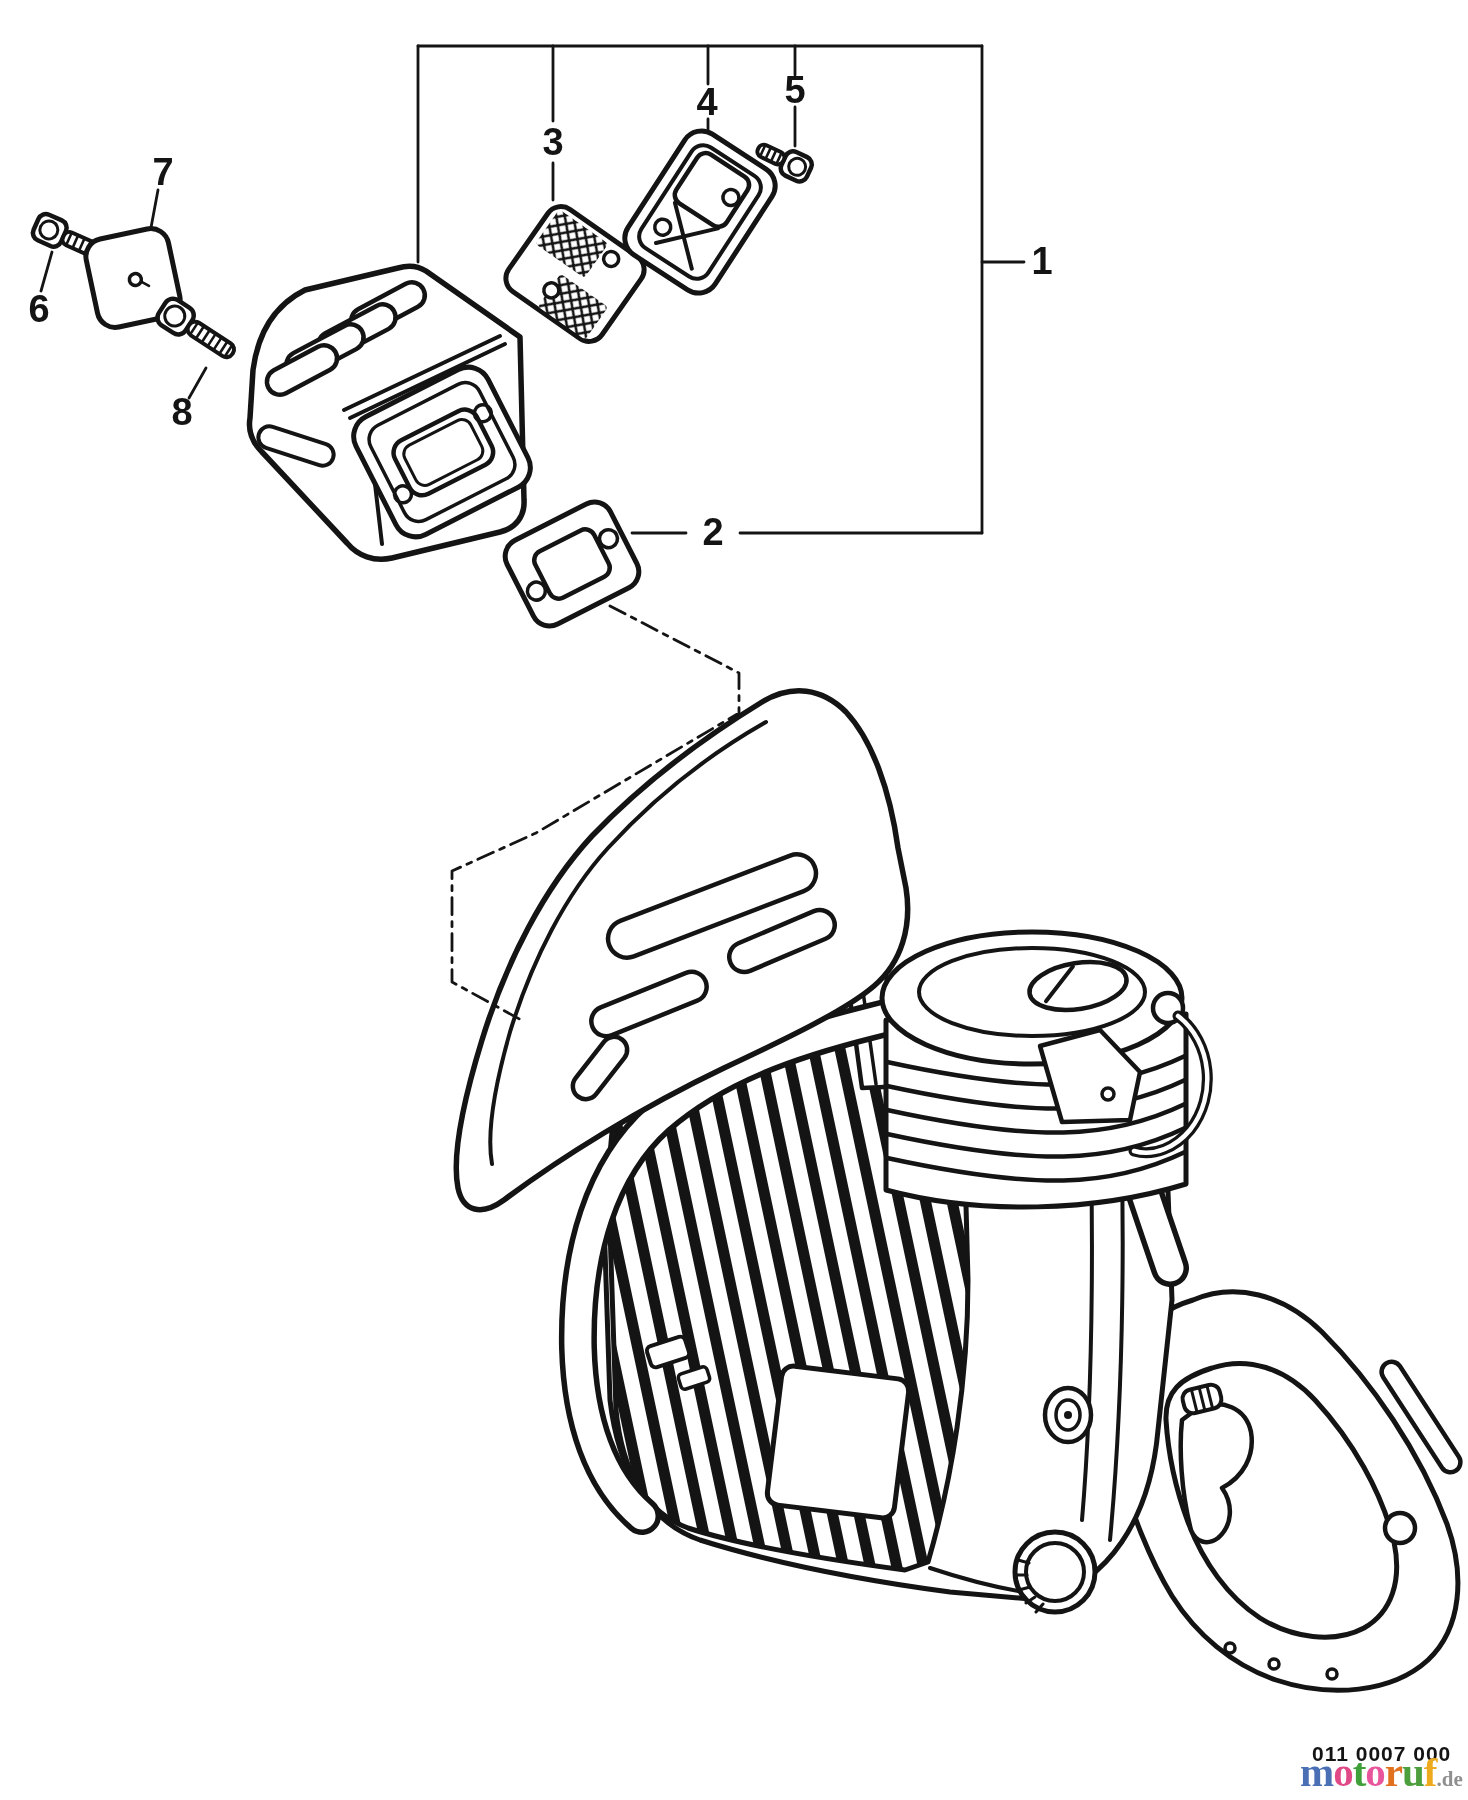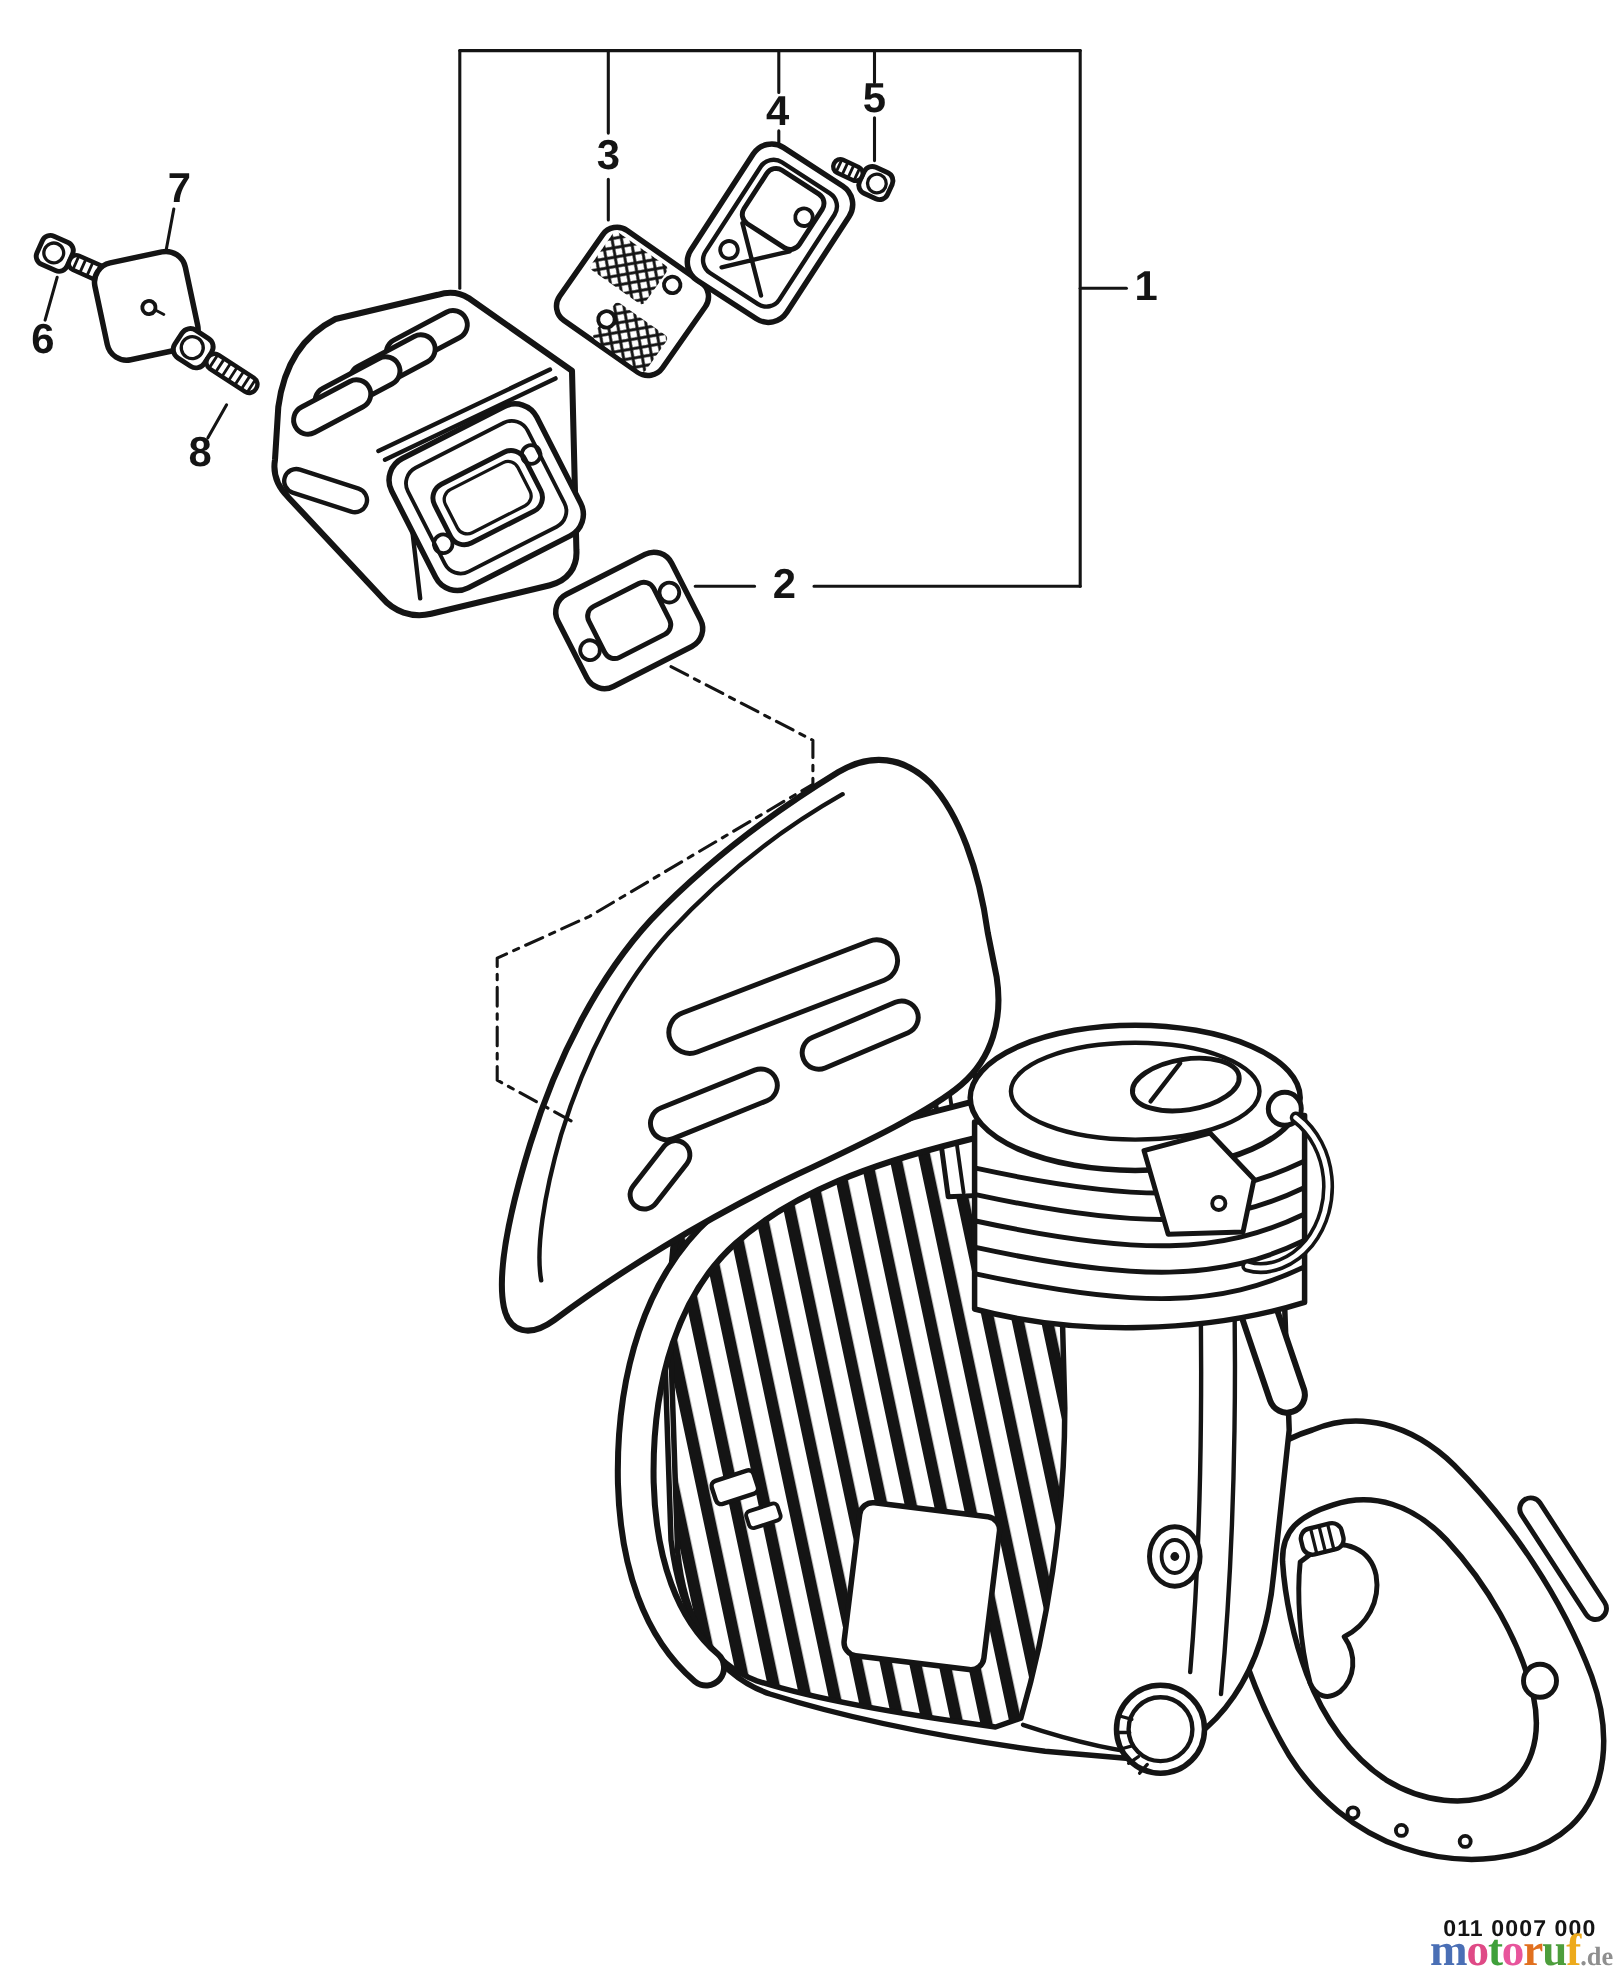--- a/index.html
+++ b/index.html
@@ -16,21 +16,21 @@
     position:absolute;left:1312px;top:1742px;width:150px;
     font:bold 21px "Liberation Sans",sans-serif;letter-spacing:1px;color:#141414;
     white-space:nowrap;
   }
   #watermark{
     position:absolute;left:1300px;top:1752px;width:168px;white-space:nowrap;
     font-family:"Liberation Serif",serif;font-weight:bold;font-size:41px;line-height:1;
     letter-spacing:-1px;
   }
   #watermark .suffix{
-    font-size:24px;font-weight:bold;letter-spacing:0;
+    font-size:21px;font-weight:bold;letter-spacing:0;
   }
 </style>
 </head>
 <body>
 
 <div id="stage">
 
   <svg id="art" width="1468" height="1800" viewBox="0 0 1468 1800">
     <defs>
       <pattern id="slats" width="26" height="26" patternUnits="userSpaceOnUse" patternTransform="rotate(-12)">

